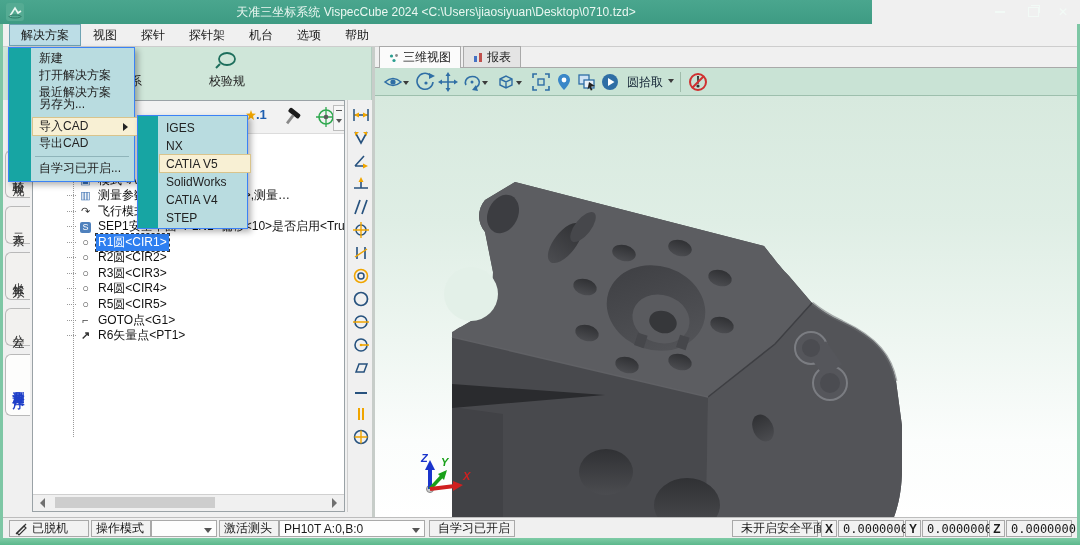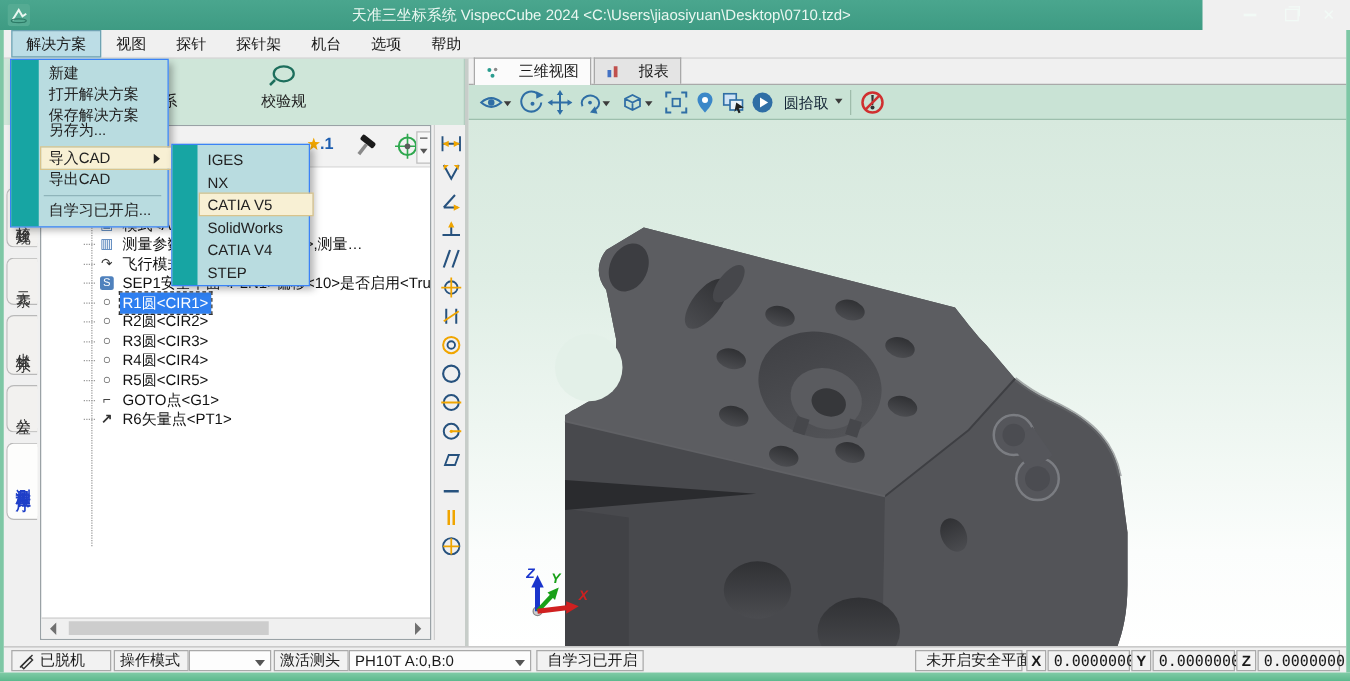--- a/index.html
+++ b/index.html
@@ -1,20 +1,20 @@
 <!DOCTYPE html>
 <html><head>
 <meta charset="utf-8">
 <style>
   html,body{margin:0;padding:0;background:#666;}
   #app{position:relative;width:1080px;height:545px;background:#f0f0f0;overflow:hidden;
        font-family:"Liberation Sans",sans-serif;font-size:12px;color:#1a1a1a;user-select:none}
   .abs{position:absolute}
   
-  .titlebar{left:0;top:0;width:962px;height:24px;background:linear-gradient(180deg,#4aa68e,#3e9b83);display:flex;align-items:center}
+  .titlebar{left:0;top:0;width:872px;height:24px;background:linear-gradient(180deg,#4aa68e,#3e9b83);display:flex;align-items:center}
   .title-text{position:absolute;left:0;right:0;text-align:center;color:#eaf7f1;font-size:12px}
   .winbtn{position:absolute;top:0;width:30px;height:24px;display:flex;align-items:center;justify-content:center;color:#f2faf6;font-size:12px}
   .min-glyph{width:10px;height:2px;background:#f2faf6}
   .restore-glyph{width:9px;height:8px;border:1px solid #f2faf6;position:relative;background:transparent}
   .restore-glyph:before{content:"";position:absolute;left:2px;top:-3px;width:8px;height:7px;border:1px solid #f2faf6;border-bottom:none;border-left:none}
   
   .menubar{left:3px;top:24px;width:1074px;height:23px;background:#f0f0f0;border-bottom:1px solid #cdcdcd;display:flex;align-items:stretch;padding-left:6px;box-sizing:border-box}
   .menu-item{display:flex;align-items:center;padding:0 11px;border:1px solid transparent}
   .menu-item.sel{background:#bcdde6;border:1px solid #6fa3b3}
   
@@ -35,21 +35,21 @@
   .badge-s{display:inline-block;width:11px;height:11px;background:#4f81bd;color:#fff;font-size:9px;line-height:11px;text-align:center;border-radius:2px}
   .hscroll{position:absolute;left:0;bottom:0;width:100%;height:16px;background:#f0f0f0;border-top:1px solid #d0d0d0}
   .harrow{position:absolute;top:3px;width:0;height:0;border:5px solid transparent}
   .hthumb{position:absolute;top:2px;height:11px;background:#cdcdcd}
   
   .gdt-strip{left:347px;top:100px;width:28px;height:412px;background:#f0f0f0;border-left:1px solid #cfcfcf;box-sizing:border-box}
   .gdt{position:absolute;left:350px;width:22px;height:22px;display:flex;align-items:center;justify-content:center}
   
   .splitter{left:372px;top:47px;width:3px;height:470px;background:#c7cdc9}
   .rtabs{left:375px;top:47px;width:702px;height:21px;background:#f0f0f0;border-bottom:1px solid #a9a9a9;box-sizing:border-box;display:flex;align-items:flex-end;padding-left:4px}
-  .rtab{display:flex;align-items:center;gap:16px;height:20px;padding:0 9px;border:1px solid #a9a9a9;border-bottom:none;background:#e4e4e4;margin-right:2px}
+  .rtab{display:flex;align-items:center;gap:4px;height:20px;padding:0 9px;border:1px solid #a9a9a9;border-bottom:none;background:#e4e4e4;margin-right:2px}
   .rtab.active{background:#fbfbfb;height:21px;margin-bottom:-1px}
   .view-toolbar{left:375px;top:68px;width:702px;height:28px;background:#c9e3d5;border-bottom:1px solid #9dbfad;box-sizing:border-box}
   .vbtn{position:absolute;top:3px;width:22px;height:22px;display:flex;align-items:center;justify-content:center}
   .caret{width:0;height:0;border:3px solid transparent;border-top:4px solid #3b3b3b;margin-top:4px}
   .pickbtn{position:absolute;top:3px;height:22px;display:flex;align-items:center;gap:5px;padding:0 4px;color:#123}
   .vsep{position:absolute;top:4px;width:1px;height:20px;background:#9fbcab}
   
   .viewport{left:375px;top:96px;width:702px;height:421px;background:linear-gradient(180deg,#d7e9de 0%,#dfeee5 30%,#eef6f1 58%,#fbfdfc 82%,#ffffff 100%)}
   
   .statusbar{left:3px;top:517px;width:1074px;height:21px;background:#f0f0f0;border-top:1px solid #bdbdbd;box-sizing:border-box}
@@ -533,21 +533,21 @@
   </div>
 
   <div class="abs frame" style="left:0;top:24px;width:3px;height:514px"></div>
   <div class="abs frame" style="left:1077px;top:24px;width:3px;height:514px"></div>
   <div class="abs frame-bottom"></div>
 
   <div class="abs popup" style="left:8px;top:47px;width:125px;height:133px;z-index:40">
     <div class="gutter" style="width:22px"></div>
     <div class="pitem" style="left:30px;top:2px">新建</div>
     <div class="pitem" style="left:30px;top:19px">打开解决方案</div>
-    <div class="pitem" style="left:30px;top:36px">保存解决方案</div>
+    <div class="pitem" style="left:30px;top:36px">最近解决方案</div>
     <div class="pitem" style="left:30px;top:48px">另存为...</div>
     <div class="pitem hl" style="left:24px;top:70px;width:98px;padding-left:6px">
       <span>导入CAD</span>
       <span class="arrow-r"></span>
     </div>
     <div class="pitem" style="left:30px;top:87px">导出CAD</div>
     <div class="psep" style="left:26px;top:108px;width:94px"></div>
     <div class="pitem" style="left:30px;top:112px">自学习已开启...</div>
   </div>
 

